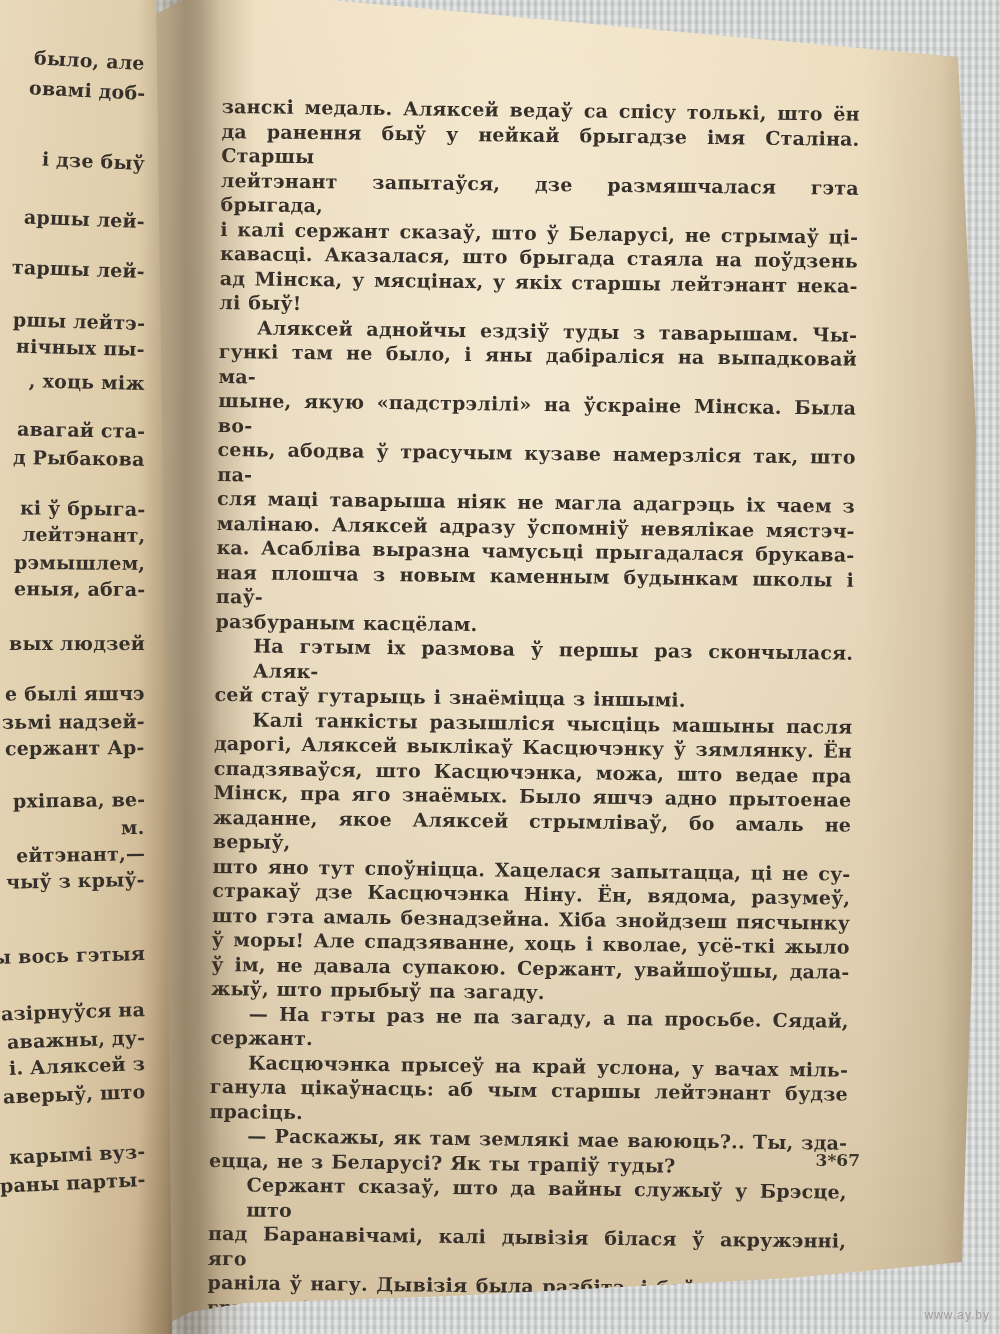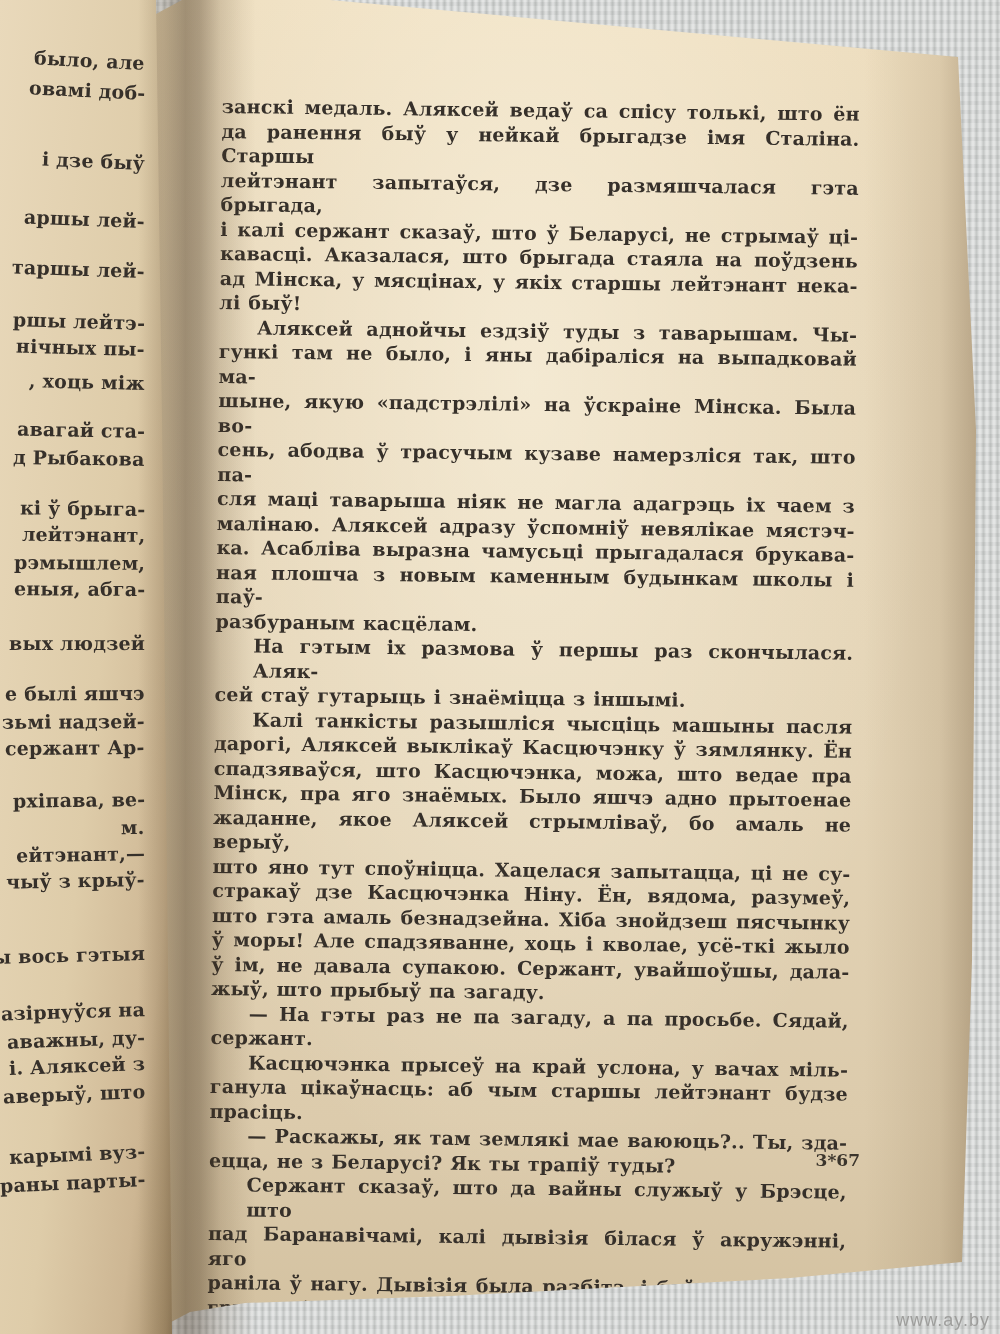--- a/index.html
+++ b/index.html
@@ -64,23 +64,23 @@
   }
   
   .gutter-shadow{
     position:absolute; left:138px; top:0; width:118px; height:1334px;
     background:linear-gradient(90deg,
       rgba(70,50,25,0) 0%, rgba(80,58,30,.20) 22%, rgba(58,40,20,.38) 40%,
       rgba(58,40,20,.33) 52%, rgba(80,58,32,.15) 70%, rgba(0,0,0,0) 100%);
     z-index:3; pointer-events:none;
   }
   .watermark{
-    position:absolute; right:10px; bottom:3px;
+    position:absolute; right:10px; bottom:12px;
     font-family:"Liberation Sans","DejaVu Sans",sans-serif;
-    font-size:18px; color:#9e9e9c; letter-spacing:1px; z-index:9;
+    font-size:12px; color:#9e9e9c; letter-spacing:1px; z-index:9;
   }
 </style>
 </head>
 <body>
 
 <div class="scene">
   <div class="corner-shadow"></div>
 
   <div class="right-page">
     <div class="text-block" id="text-block">

